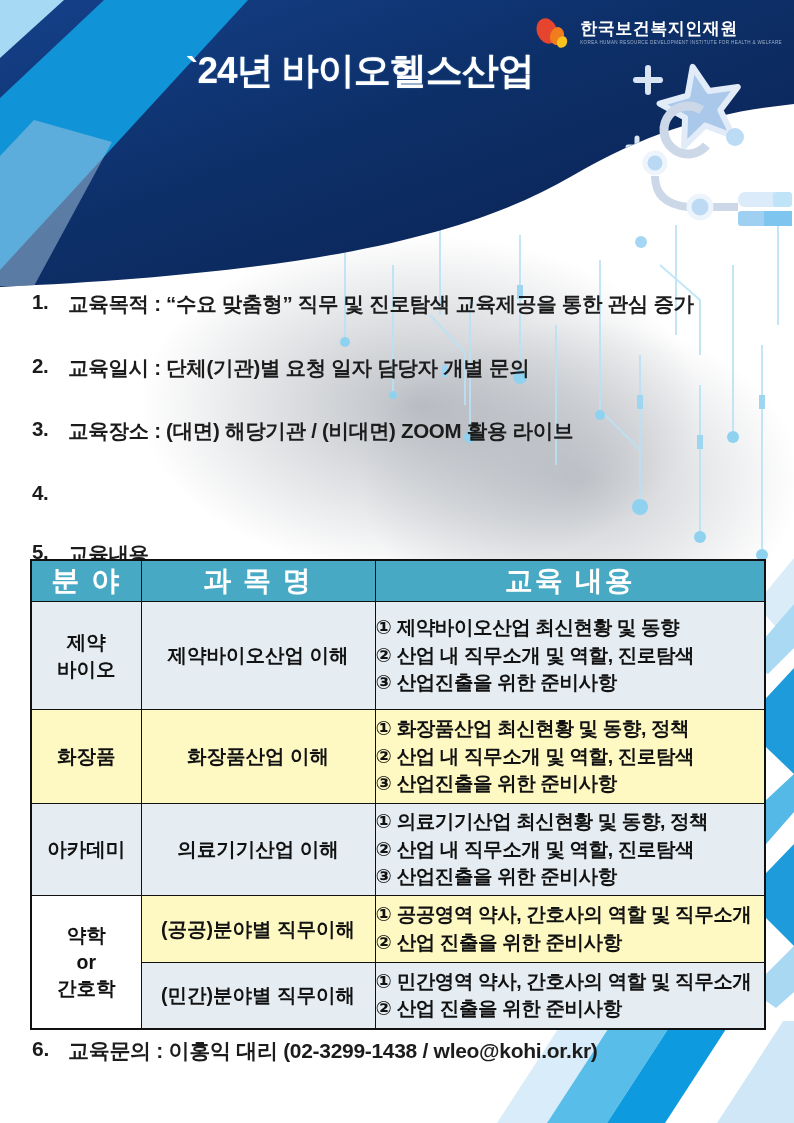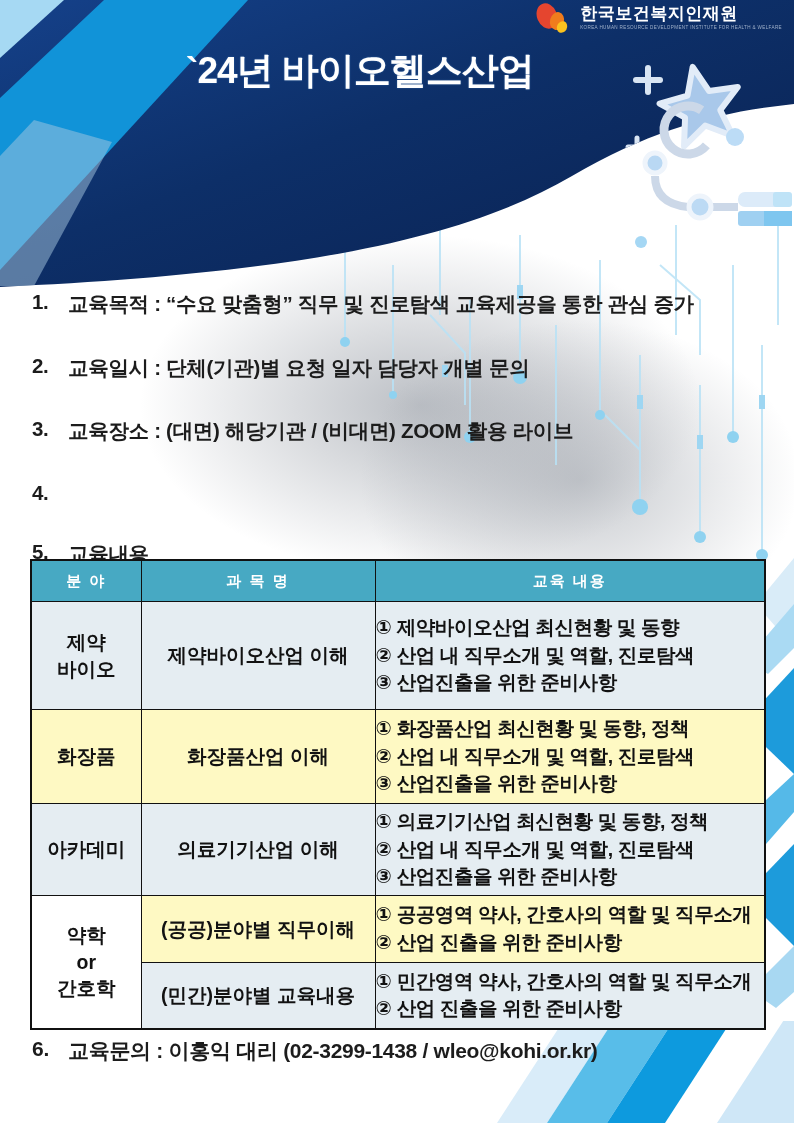--- a/index.html
+++ b/index.html
@@ -17,39 +17,39 @@
   .circuit{position:absolute; left:0; top:205px; z-index:1; pointer-events:none;}
   .chevrons{position:absolute; right:0; top:556px; z-index:1; pointer-events:none;}
   .header-art{position:absolute; left:0; top:0; z-index:2; pointer-events:none;}
   .stripes{position:absolute; left:0; bottom:0; width:794px; height:110px; z-index:2; pointer-events:none;}
   .stripe{position:absolute; bottom:0; height:102px; transform:skewX(-33deg); transform-origin:0 100%;}
   .s1{left:497px; width:50px; background:#d9ecf9;}
   .s2{left:547px; width:60px; background:#58bde9;}
   .s3{left:607px; width:58px; background:#0d9ade;}
   .s4{left:717px; width:150px; background:#cfe7f7;}
   
-  .logo{position:absolute; top:0; right:12px; z-index:4; display:flex; align-items:center; gap:8px;}
+  .logo{position:absolute; top:15px; right:12px; z-index:4; display:flex; align-items:center; gap:8px;}
   .logo-txt{display:flex; flex-direction:column; line-height:1.05;}
   .logo-name{color:#ffffff; font-size:17px; font-weight:700; letter-spacing:.5px;}
   .logo-tag{color:#9fb0ca; font-size:4.6px; letter-spacing:.35px; margin-top:3px; white-space:nowrap;}
   
   .title{position:absolute; top:50px; left:30px; width:660px; z-index:4;
     text-align:center; color:#ffffff; font-weight:800; font-size:37px;
     line-height:1.12; letter-spacing:-1px; text-shadow:0 0 2px rgba(120,190,255,.35);}
   
   .info{position:absolute; left:32px; top:290px; width:740px; z-index:3;
     display:flex; flex-direction:column; gap:35.5px;}
   .info-item{display:flex; font-size:20.5px; font-weight:700; letter-spacing:-.3px; color:#1c1c1c;}
   .info-no{width:36px; flex:0 0 36px;}
   
   table.edu{position:absolute; left:30px; top:559px; z-index:3;
     border-collapse:collapse; table-layout:fixed; width:734px;
     background:#ffffff; border:2.5px solid #111;}
   table.edu th, table.edu td{border:1.6px solid #111; padding:0;}
-  th.h{height:40px; background:#47a9c3; color:#ffffff; font-size:15px;
+  th.h{height:40px; background:#47a9c3; color:#ffffff; font-size:28px;
     font-weight:700; letter-spacing:2px; text-align:center;}
   td{font-size:19.5px; font-weight:700; color:#121212;}
   td.c-field{text-align:center; white-space:pre-line; line-height:1.35;}
   td.c-subject{text-align:center;margin-left:11px;}
   td.c-content{padding:8px 6px 8px 13px;}
   .cl{line-height:1.42; letter-spacing:-.4px;}
   tr.tint td{background:#e5edf2;}
   tr.plain td{background:#fef9c3;}
   td.span-white{background:#ffffff !important;margin-left:15px;}
   
@@ -237,21 +237,21 @@
       <td class="c-field span-white" rowspan="2">약학
 or
 간호학</td>
       <td class="c-subject">(공공)분야별 직무이해</td>
       <td class="c-content">
         <div class="cl">① 공공영역 약사, 간호사의 역할 및 직무소개</div>
         <div class="cl">② 산업 진출을 위한 준비사항</div>
       </td>
     </tr>
     <tr class="tint" style="height:66px">
-      <td class="c-subject">(민간)분야별 교육내용</td>
+      <td class="c-subject">(민간)분야별 직무이해</td>
       <td class="c-content">
         <div class="cl">① 민간영역 약사, 간호사의 역할 및 직무소개</div>
         <div class="cl">② 산업 진출을 위한 준비사항</div>
       </td>
     </tr>
   </tbody>
     </table>
 
   <div class="contact">
     <span class="info-no">6.</span>

